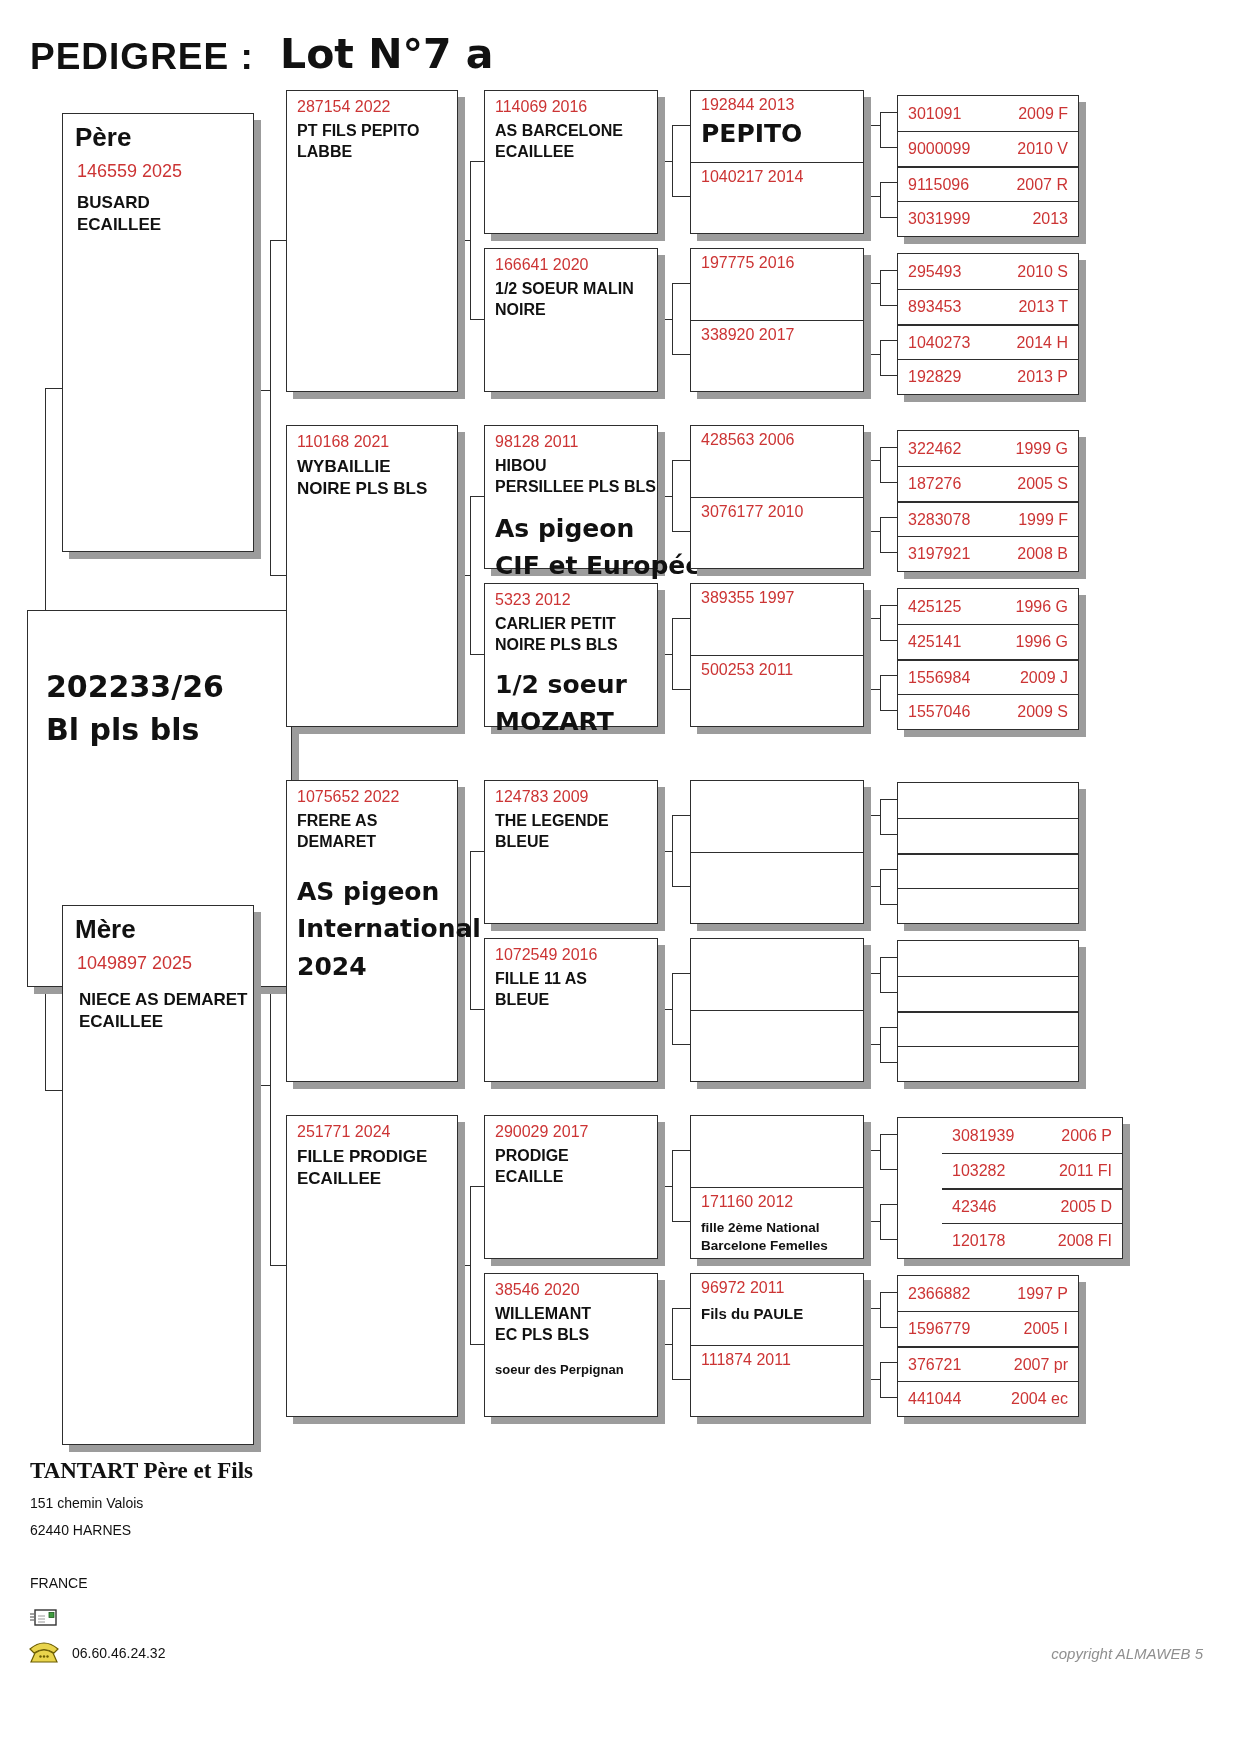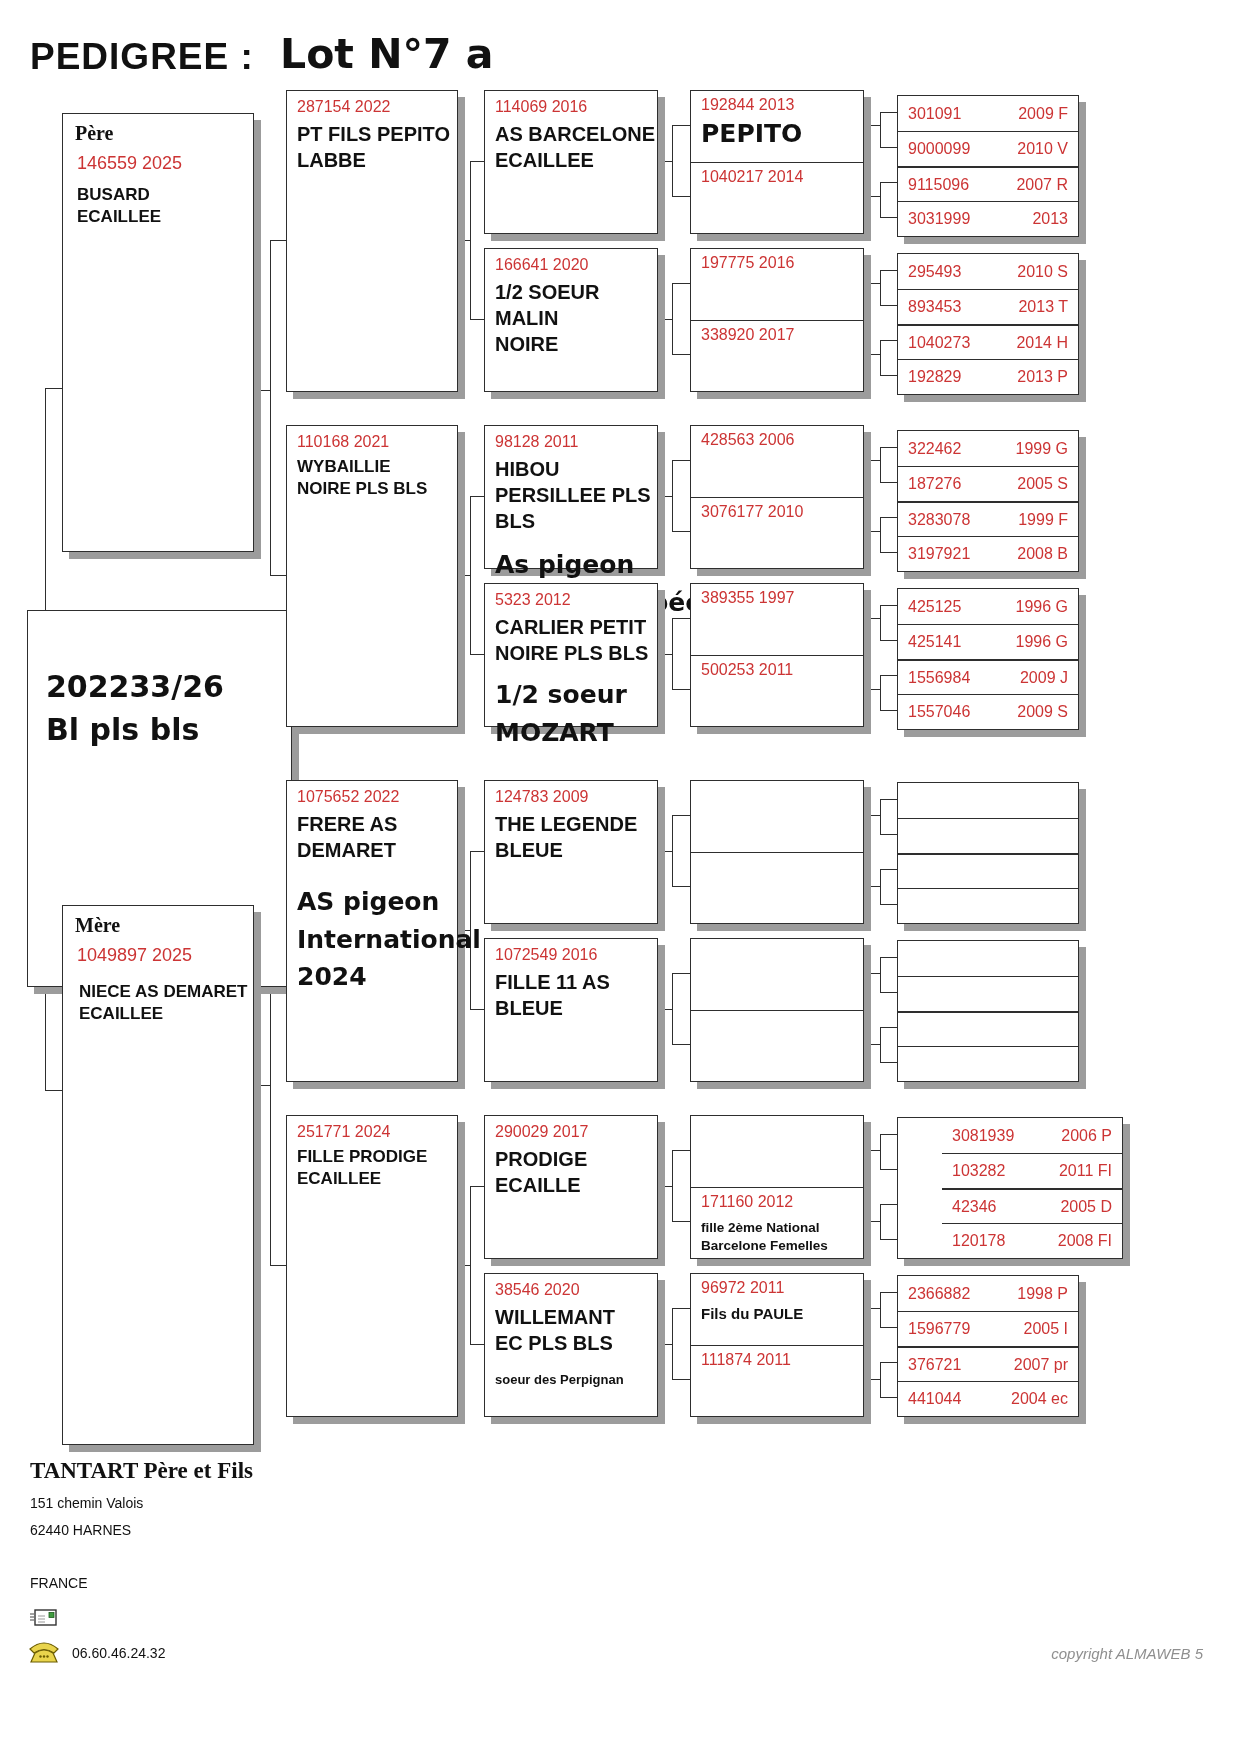--- a/index.html
+++ b/index.html
@@ -6,24 +6,24 @@
   body{width:1241px;height:1754px;position:relative;background:#ffffff;
        font-family:"Liberation Sans",sans-serif;color:#111;overflow:hidden;}
   .abs{position:absolute;}
   .box{position:absolute;background:#fff;border:1px solid #2e2e2e;
        box-shadow:7px 7px 0 #9c9c9c;}
   .cl{position:absolute;background:#2e2e2e;}
   
   .t1{font-weight:bold;font-size:37px;letter-spacing:1px;font-family:"Liberation Sans",sans-serif;}
   .t2{font-family:"DejaVu Sans",sans-serif;font-weight:bold;font-size:41px;}
   
-  .plabel{font-family:Liberation Serif, serif;font-weight:bold;font-size:20px;margin:8px 0 0 12px;}
+  .plabel{font-family:Liberation Sans, sans-serif;font-weight:bold;font-size:26px;margin:8px 0 0 12px;}
   .ring{color:#cc3434;font-size:16px;margin:7px 0 0 10px;}
   .ringlg{color:#cc3434;font-size:18px;margin:8px 0 0 14px;}
-  .bname{font-weight:bold;font-size:20px;line-height:1.3;margin:5px 0 0 10px;white-space:pre-line;}
+  .bname{font-weight:bold;font-size:16px;line-height:1.3;margin:5px 0 0 10px;white-space:pre-line;}
   .bnamelg{font-size:17px;}
   .note-big{font-family:"DejaVu Sans",sans-serif;font-weight:bold;font-size:25px;line-height:1.5;
             white-space:pre;margin:20px 0 0 10px;}
   .note-sm{font-weight:bold;font-size:13px;margin:16px 0 0 10px;white-space:pre-line;}
   .subj-ring{font-family:"DejaVu Sans",sans-serif;font-weight:bold;font-size:30px;margin:58px 0 0 18px;}
   .subj-name{font-family:"DejaVu Sans",sans-serif;font-weight:bold;font-size:30px;margin:8px 0 0 18px;}
   
   .g4half{position:absolute;left:0;right:0;top:0;height:50%;overflow:visible;}
   .g4bot{top:50%;height:50%;border-top:1px solid #2e2e2e;}
   .g4ring{color:#cc3434;font-size:16px;margin:5px 0 0 10px;}
@@ -441,21 +441,21 @@
       <span>2005 D</span>
     </div>
   <div class="g5row">
       <span>120178</span>
       <span>2008 FI</span>
     </div>
 </div>
 <div class="box" style="left:897px;top:1275px;width:180px;height:140px;">
   <div class="g5row">
       <span>2366882</span>
-      <span>1998 P</span>
+      <span>1997 P</span>
     </div>
   <div class="g5row">
       <span>1596779</span>
       <span>2005 I</span>
     </div>
   <div class="g5row mid">
       <span>376721</span>
       <span>2007 pr</span>
     </div>
   <div class="g5row">

